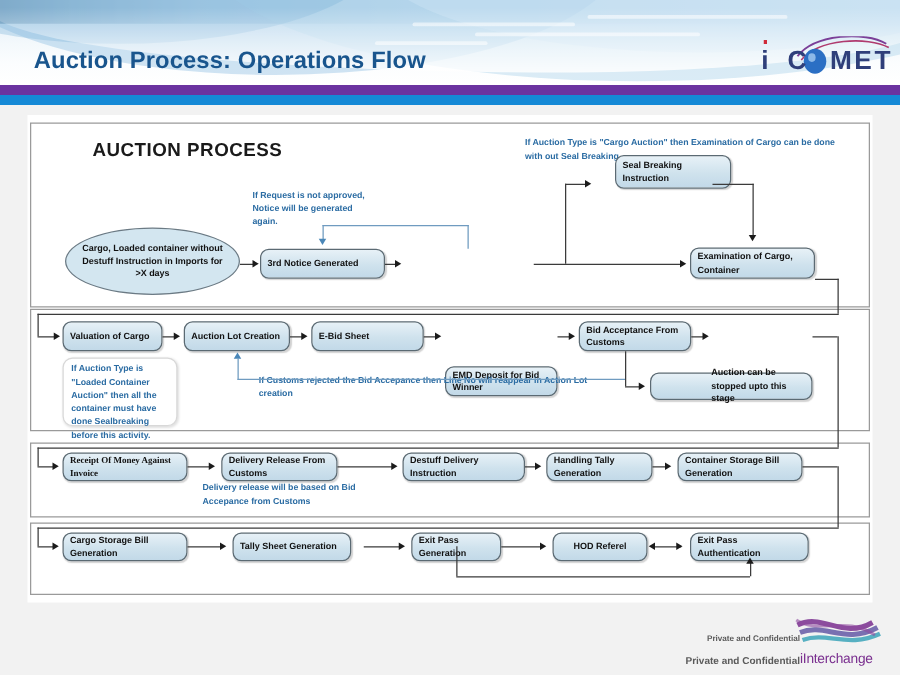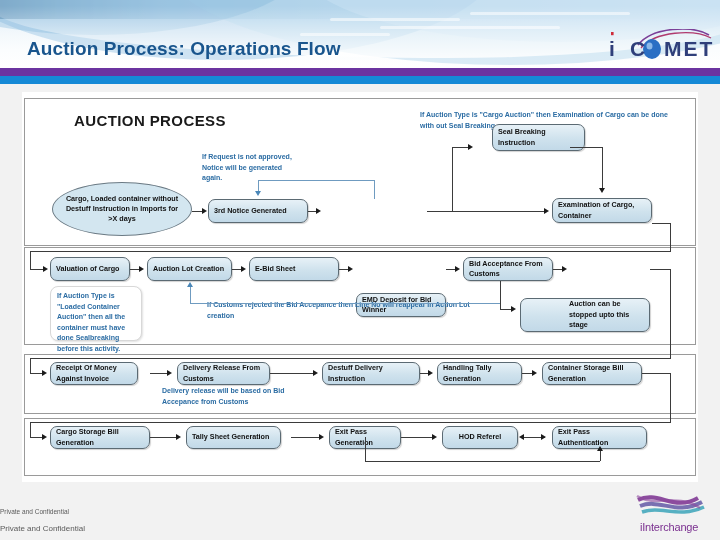--- a/index.html
+++ b/index.html
@@ -96,21 +96,21 @@
   .ar{position:absolute;width:0;height:0;}
   .ar-r{border-top:3px solid transparent;border-bottom:3px solid transparent;border-left:5px solid #1b1b1b;}
   .ar-l{border-top:3px solid transparent;border-bottom:3px solid transparent;border-right:5px solid #1b1b1b;}
   .ar-d{border-left:3px solid transparent;border-right:3px solid transparent;border-top:5px solid #1b1b1b;}
   .ar-u{border-left:3px solid transparent;border-right:3px solid transparent;border-bottom:5px solid #1b1b1b;}
   .ln-blue{background:#6f9bc0;}
   .ar-blue-d{border-left:3px solid transparent;border-right:3px solid transparent;border-top:5px solid #4a87b8;}
   .ar-blue-u{border-left:3px solid transparent;border-right:3px solid transparent;border-bottom:5px solid #4a87b8;}
 
   
-  .foot{position:absolute;text-align:left;color:#5a5a5a;}
+  .foot{position:absolute;text-align:right;color:#5a5a5a;font-weight:bold;}
   #foot1{left:0;top:508px;width:640px;font-size:6.5px;}
   #foot2{left:0;top:524px;width:640px;font-size:8px;}
 
   #inter-logo{position:absolute;left:628px;top:488px;width:88px;height:48px;}
   #inter-logo .itxt{position:absolute;left:12px;top:33px;width:88px;
     font-size:11px;color:#7a2f8f;letter-spacing:-.2px;}
 </style>
 </head>
 <body>
 
@@ -201,21 +201,21 @@
 
     <div class="box" style="left:125px;top:165px;width:85px;height:24px;">Auction  Lot Creation</div>
 
     <div class="box" style="left:227px;top:165px;width:90px;height:24px;">E-Bid Sheet</div>
 
     <div class="box" style="left:334px;top:165px;width:90px;height:24px;margin-top:36px;">EMD Deposit for Bid Winner</div>
 
     <div class="box" style="left:441px;top:165px;width:90px;height:24px;">Bid Acceptance From Customs</div>
 
 
-    <div class="box" style="left:498px;top:206px;width:130px;height:34px;padding-left:48px;">Auction  can be stopped upto  this stage</div>
+    <div class="box" style="left:498px;top:206px;width:130px;height:22px;padding-left:48px;">Auction  can be stopped upto  this stage</div>
 
     <div class="callout" style="left:28px;top:194px;width:92px;height:55px;">If Auction  Type is "Loaded  Container  Auction"  then all the container  must have done  Sealbreaking before  this activity.</div>
 
     <div class="note" style="left:185px;top:208px;width:290px;">If Customs rejected the Bid Accepance then Line No will reappear in Action Lot creation</div>
 
     <div class="ln lnh" style="left:108px;top:177px;width:10px;"></div>
     <div class="ar ar-r" style="left:117px;top:174px;"></div>
 
     <div class="ln lnh" style="left:210px;top:177px;width:10px;"></div>
     <div class="ar ar-r" style="left:219px;top:174px;"></div>
@@ -237,21 +237,21 @@
     <div class="ln lnh" style="left:478px;top:217px;width:13px;"></div>
     <div class="ar ar-r" style="left:489px;top:214px;"></div>
 
     <div class="ln lnh" style="left:628px;top:177px;width:20px;"></div>
     <div class="ln lnv" style="left:648px;top:177px;height:89px;"></div>
     <div class="ln lnh" style="left:8px;top:266px;width:641px;"></div>
     <div class="ln lnv" style="left:8px;top:266px;height:15px;"></div>
     <div class="ln lnh" style="left:8px;top:281px;width:14px;"></div>
     <div class="ar ar-r" style="left:20px;top:278px;"></div>
 
-    <div class="box" style="left:28px;top:270px;width:88px;height:23px;">Receipt Of Money Against Invoice</div>
+    <div class="box" style="left:28px;top:270px;width:100px;height:23px;font-family:Liberation Serif, serif;">Receipt Of Money Against Invoice</div>
 
     <div class="box" style="left:155px;top:270px;width:93px;height:23px;">Delivery Release From Customs</div>
 
     <div class="box" style="left:300px;top:270px;width:98px;height:23px;">Destuff Delivery Instruction</div>
 
     <div class="box" style="left:415px;top:270px;width:85px;height:23px;">Handling Tally Generation</div>
 
     <div class="box" style="left:520px;top:270px;width:100px;height:23px;">Container  Storage Bill Generation</div>
 
     <div class="note" style="left:140px;top:294px;width:150px;">Delivery release will be  based on Bid Accepance from Customs</div>

